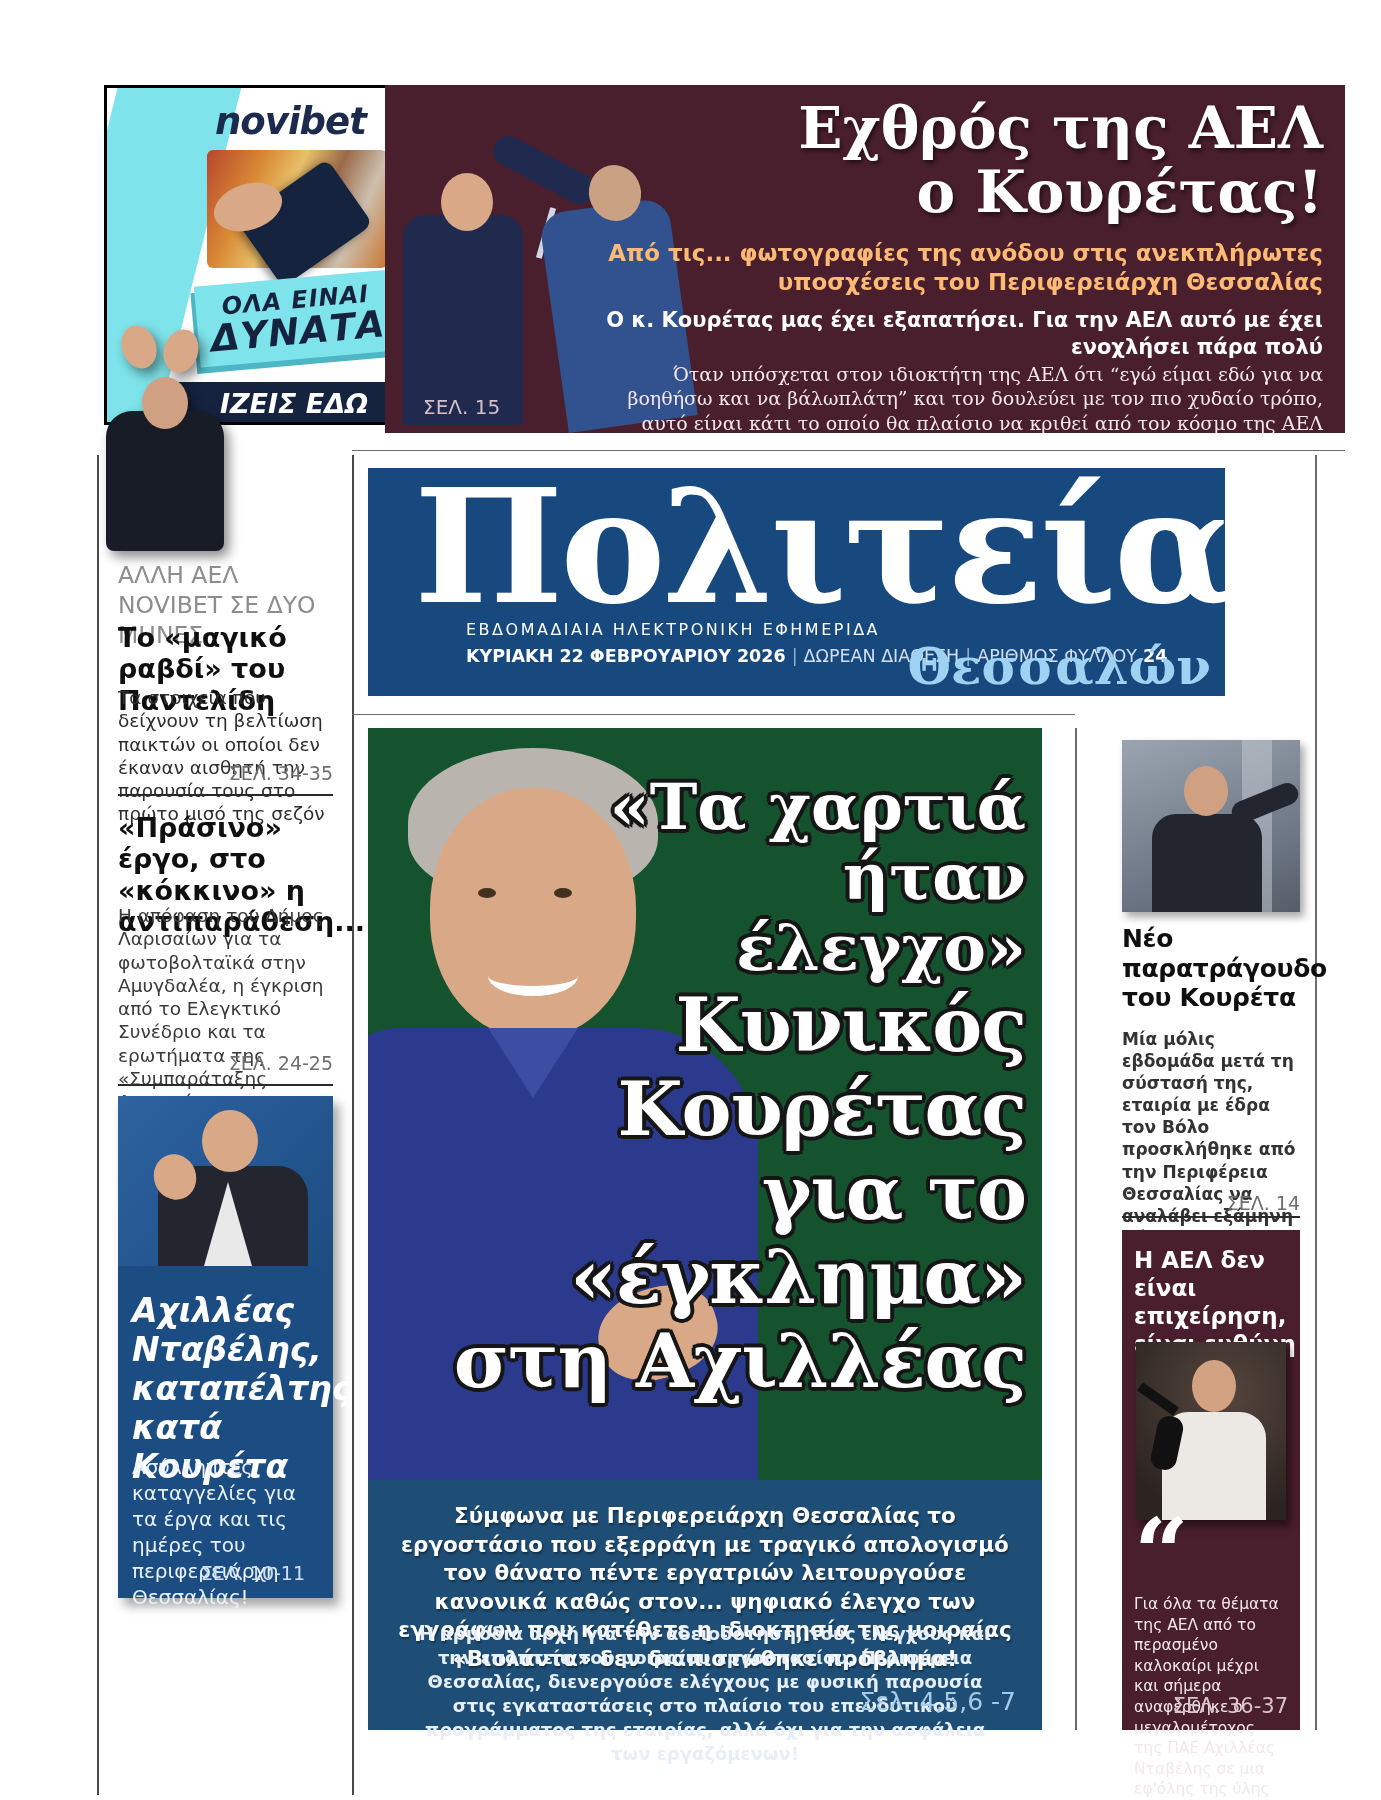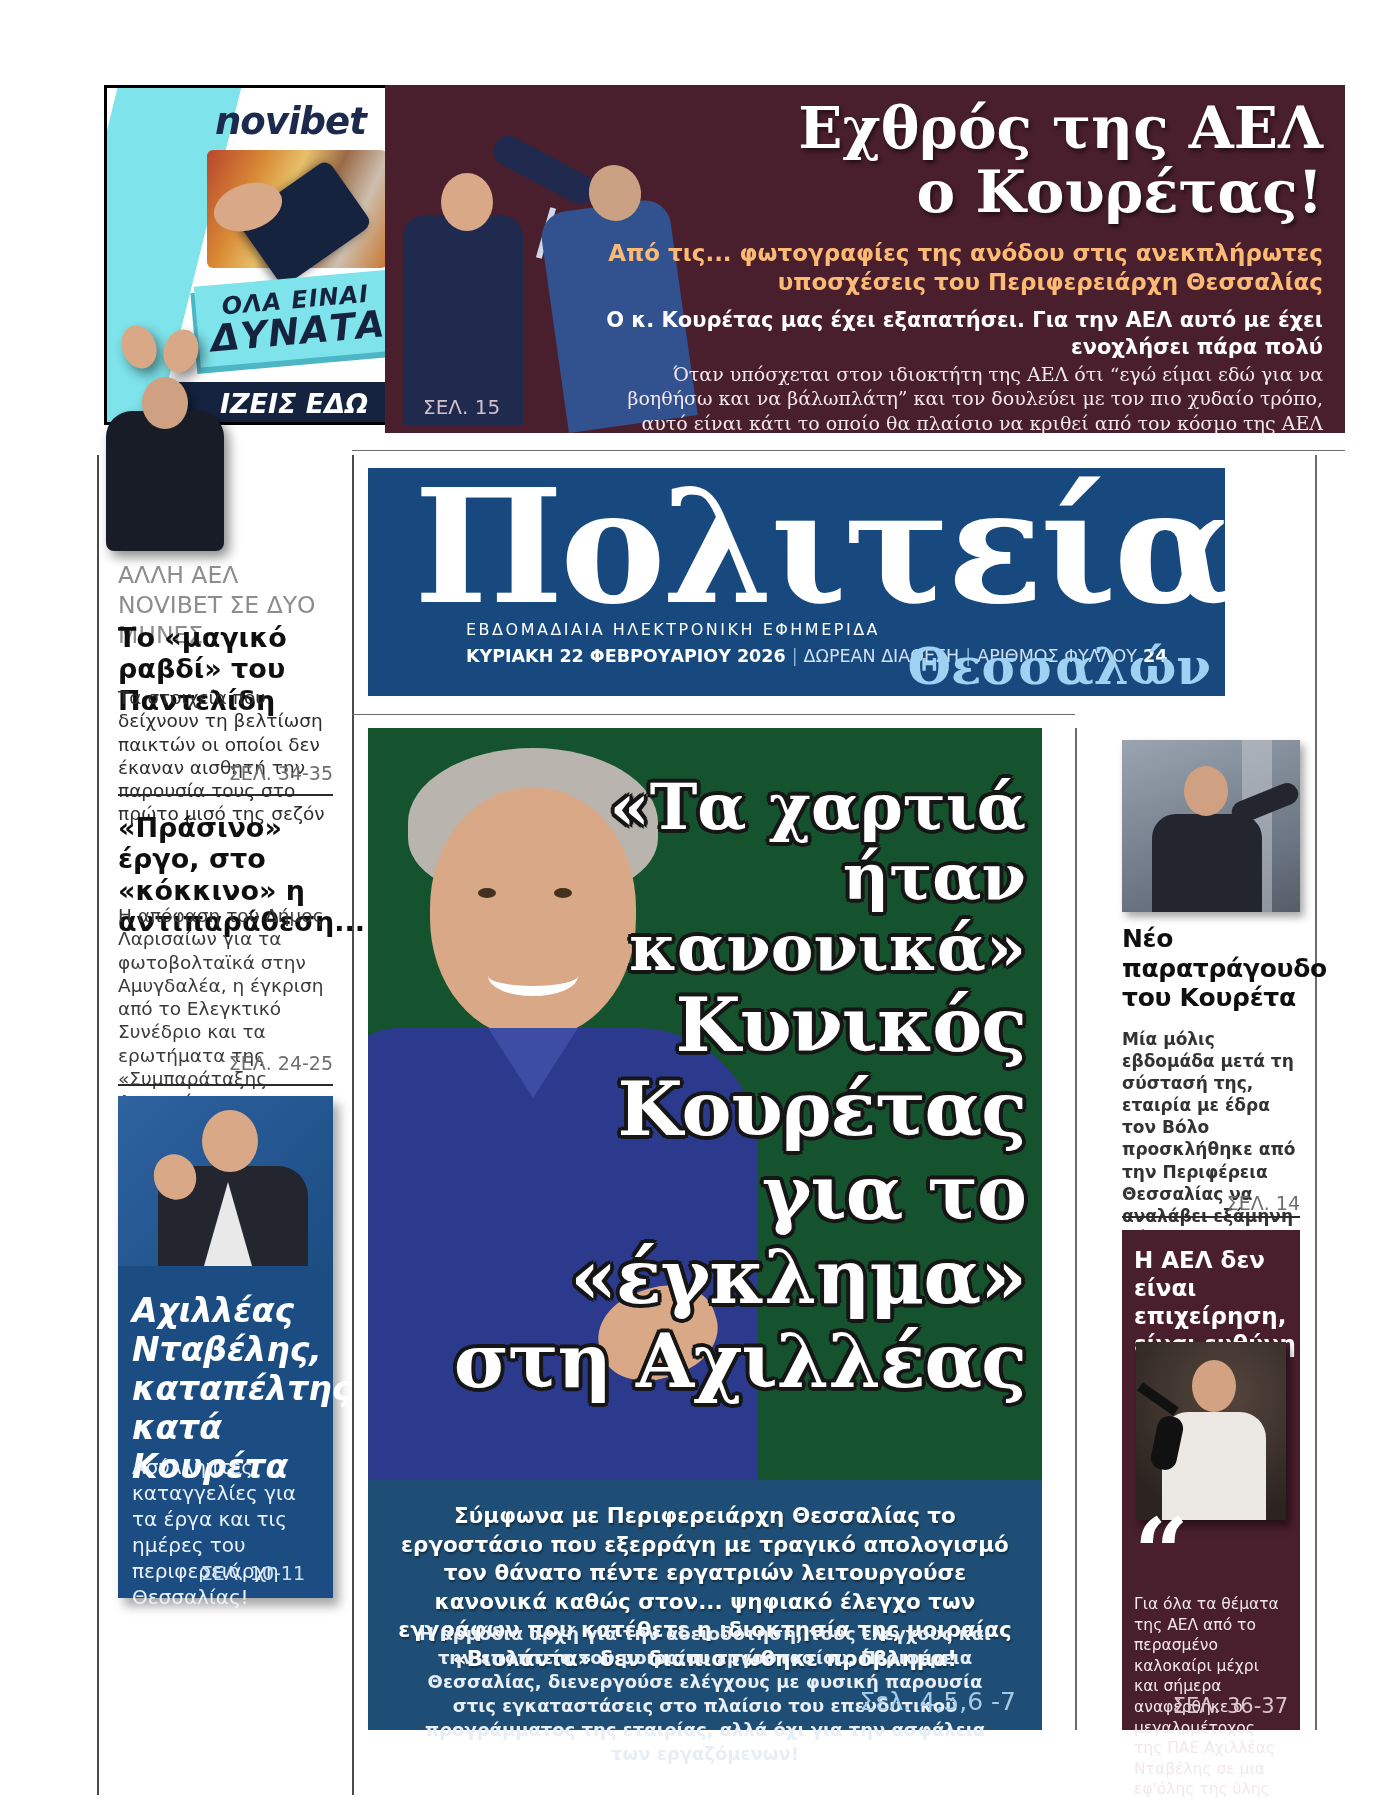--- a/index.html
+++ b/index.html
@@ -256,21 +256,21 @@
       <div class="yk-eye" style="left:110px; top:160px;"></div>
       <div class="yk-eye" style="left:186px; top:160px;"></div>
       <div class="yk-smile"></div>
       <div class="yk-body"></div>
       <div class="yk-collar"></div>
       <div class="yk-hand"></div>
     </div>
     <div class="yk-head">
       <div class="yk-a">«Τα χαρτιά</div>
       <div class="yk-a">ήταν</div>
-      <div class="yk-a">κανονικά»</div>
+      <div class="yk-a">έλεγχο»</div>
       <div class="yk-b">Κυνικός</div>
       <div class="yk-b">Κουρέτας</div>
       <div class="yk-b">για το</div>
       <div class="yk-b">«έγκλημα»</div>
       <div class="yk-b">στη Αχιλλέας</div>
     </div>
   </div>
 
   <div id="band" class="abs">
     <div class="band-p1">Σύμφωνα με Περιφερειάρχη Θεσσαλίας το εργοστάσιο που εξερράγη με τραγικό απολογισμό τον θάνατο πέντε εργατριών λειτουργούσε κανονικά καθώς στον... ψηφιακό έλεγχο των εγγράφων που κατέθετε η ιδιοκτησία της μοιραίας «Βιολάντα» δεν διαπιστώθηκε πρόβλημα!</div>

